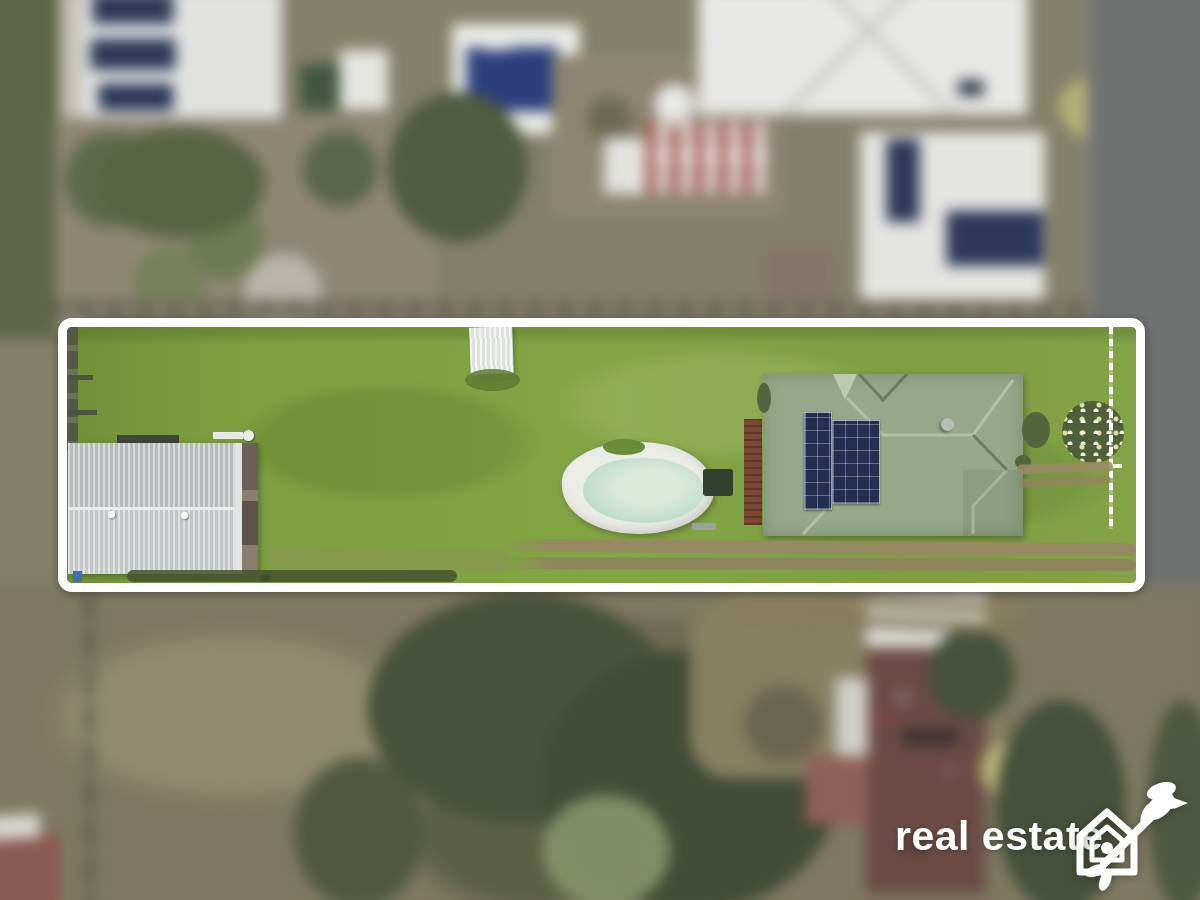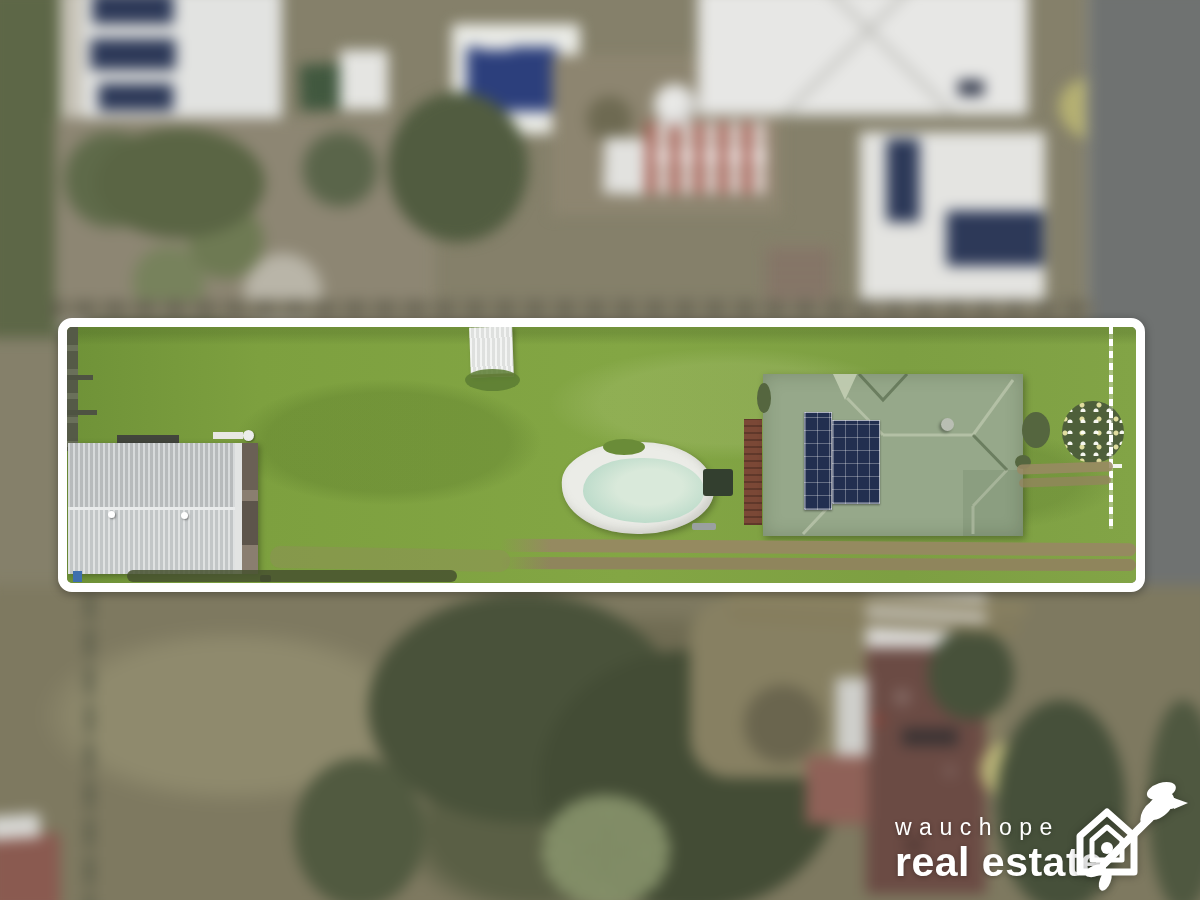--- a/index.html
+++ b/index.html
@@ -217,21 +217,20 @@
       <div class="abs" style="left:203px;top:221px;width:240px;height:22px;background:rgba(149,138,96,.35);transform:rotate(1deg);border-radius:10px;"></div>
       <div class="abs" style="left:433px;top:214px;width:636px;height:13px;border-radius:7px;transform:rotate(.4deg);
                   background:linear-gradient(90deg,rgba(149,138,96,0) 0,var(--dirt_track,#958a60) 8%,var(--dirt_track,#958a60) 100%);"></div>
       <div class="abs" style="left:433px;top:231px;width:636px;height:12px;border-radius:7px;transform:rotate(.2deg);
                   background:linear-gradient(90deg,rgba(143,132,92,0) 0,#8f855c 8%,#8f855c 100%);"></div>
       <div class="abs" style="left:60px;top:243px;width:330px;height:12px;background:#46512f;border-radius:6px;opacity:.85;"></div>
     </div>
   </div>
 
   <div class="wm-text">
-    <div class="wm-line1">wauchope</div>
     <div class="wm-line2">real estate</div>
   </div>
   <svg class="wm-icon" width="128" height="124" viewBox="0 0 128 124" style="filter:drop-shadow(0 1px 4px rgba(0,0,0,.3));">
     <g fill="none" stroke="#ffffff" stroke-linejoin="round">
       <path d="M12,64 L39,40 L66,64 L66,100 L12,100 Z" stroke-width="7"></path>
       <path d="M24,68 L39,55 L54,68 L54,88 L24,88 Z" stroke-width="5"></path>
     </g>
     <circle cx="39" cy="76" r="6" fill="#ffffff"></circle>
     <g fill="#ffffff">
       <rect x="-4" y="-4" width="82" height="8" rx="4" transform="translate(36,92) rotate(-45)"></rect>

